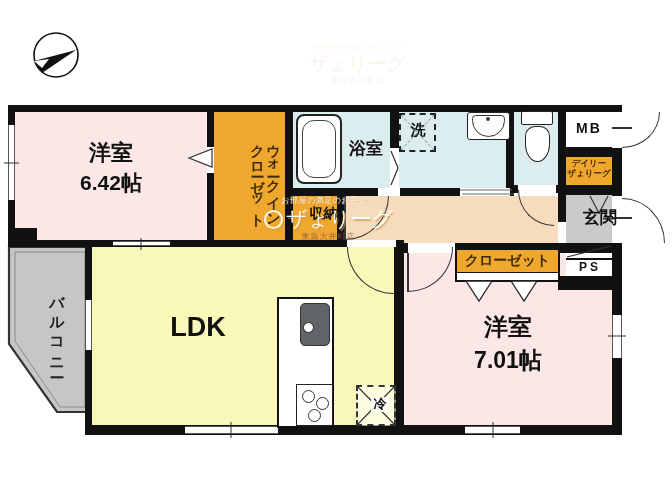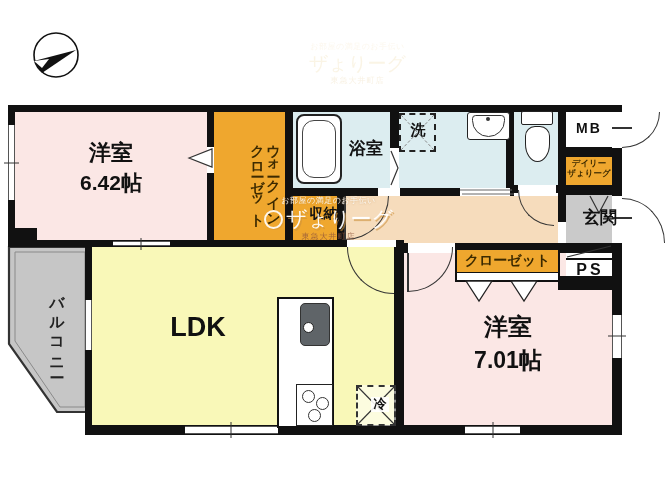--- a/index.html
+++ b/index.html
@@ -172,21 +172,21 @@
   <div class="lbl" style="left:340px;top:139px;width:52px;font-size:17px">浴室</div>
   <div class="lbl" style="left:404px;top:121px;width:28px;font-size:15px">洗</div>
   <div class="lbl" style="left:566px;top:120px;width:46px;font-size:14px;letter-spacing:2px">MB</div>
 
   <div class="lbl" style="left:566px;top:159px;width:46px;font-size:8.5px;color:#3c2a00">
     <div>デイリー</div>
     <div>ザょりーグ</div>
   </div>
 
   <div class="lbl" style="left:566px;top:208px;width:68px;font-size:17px">玄関</div>
-  <div class="lbl" style="left:566px;top:261px;width:48px;font-size:16px;letter-spacing:3px">PS</div>
+  <div class="lbl" style="left:566px;top:261px;width:48px;font-size:12px;letter-spacing:3px">PS</div>
   <div class="lbl" style="left:293px;top:205px;width:61px;font-size:14px">収納</div>
 
   <div class="lbl vtext" style="left:38px;top:254px;width:28px;height:150px;font-size:15px;letter-spacing:4px;color:#222">バルコニー</div>
 
   <div class="lbl" style="left:128px;top:312px;width:140px">
     <div style="font-size:27px">LDK</div>
   </div>
 
   <div class="lbl" style="left:438px;top:313px;width:140px">
     <div style="font-size:24px">洋室</div>

